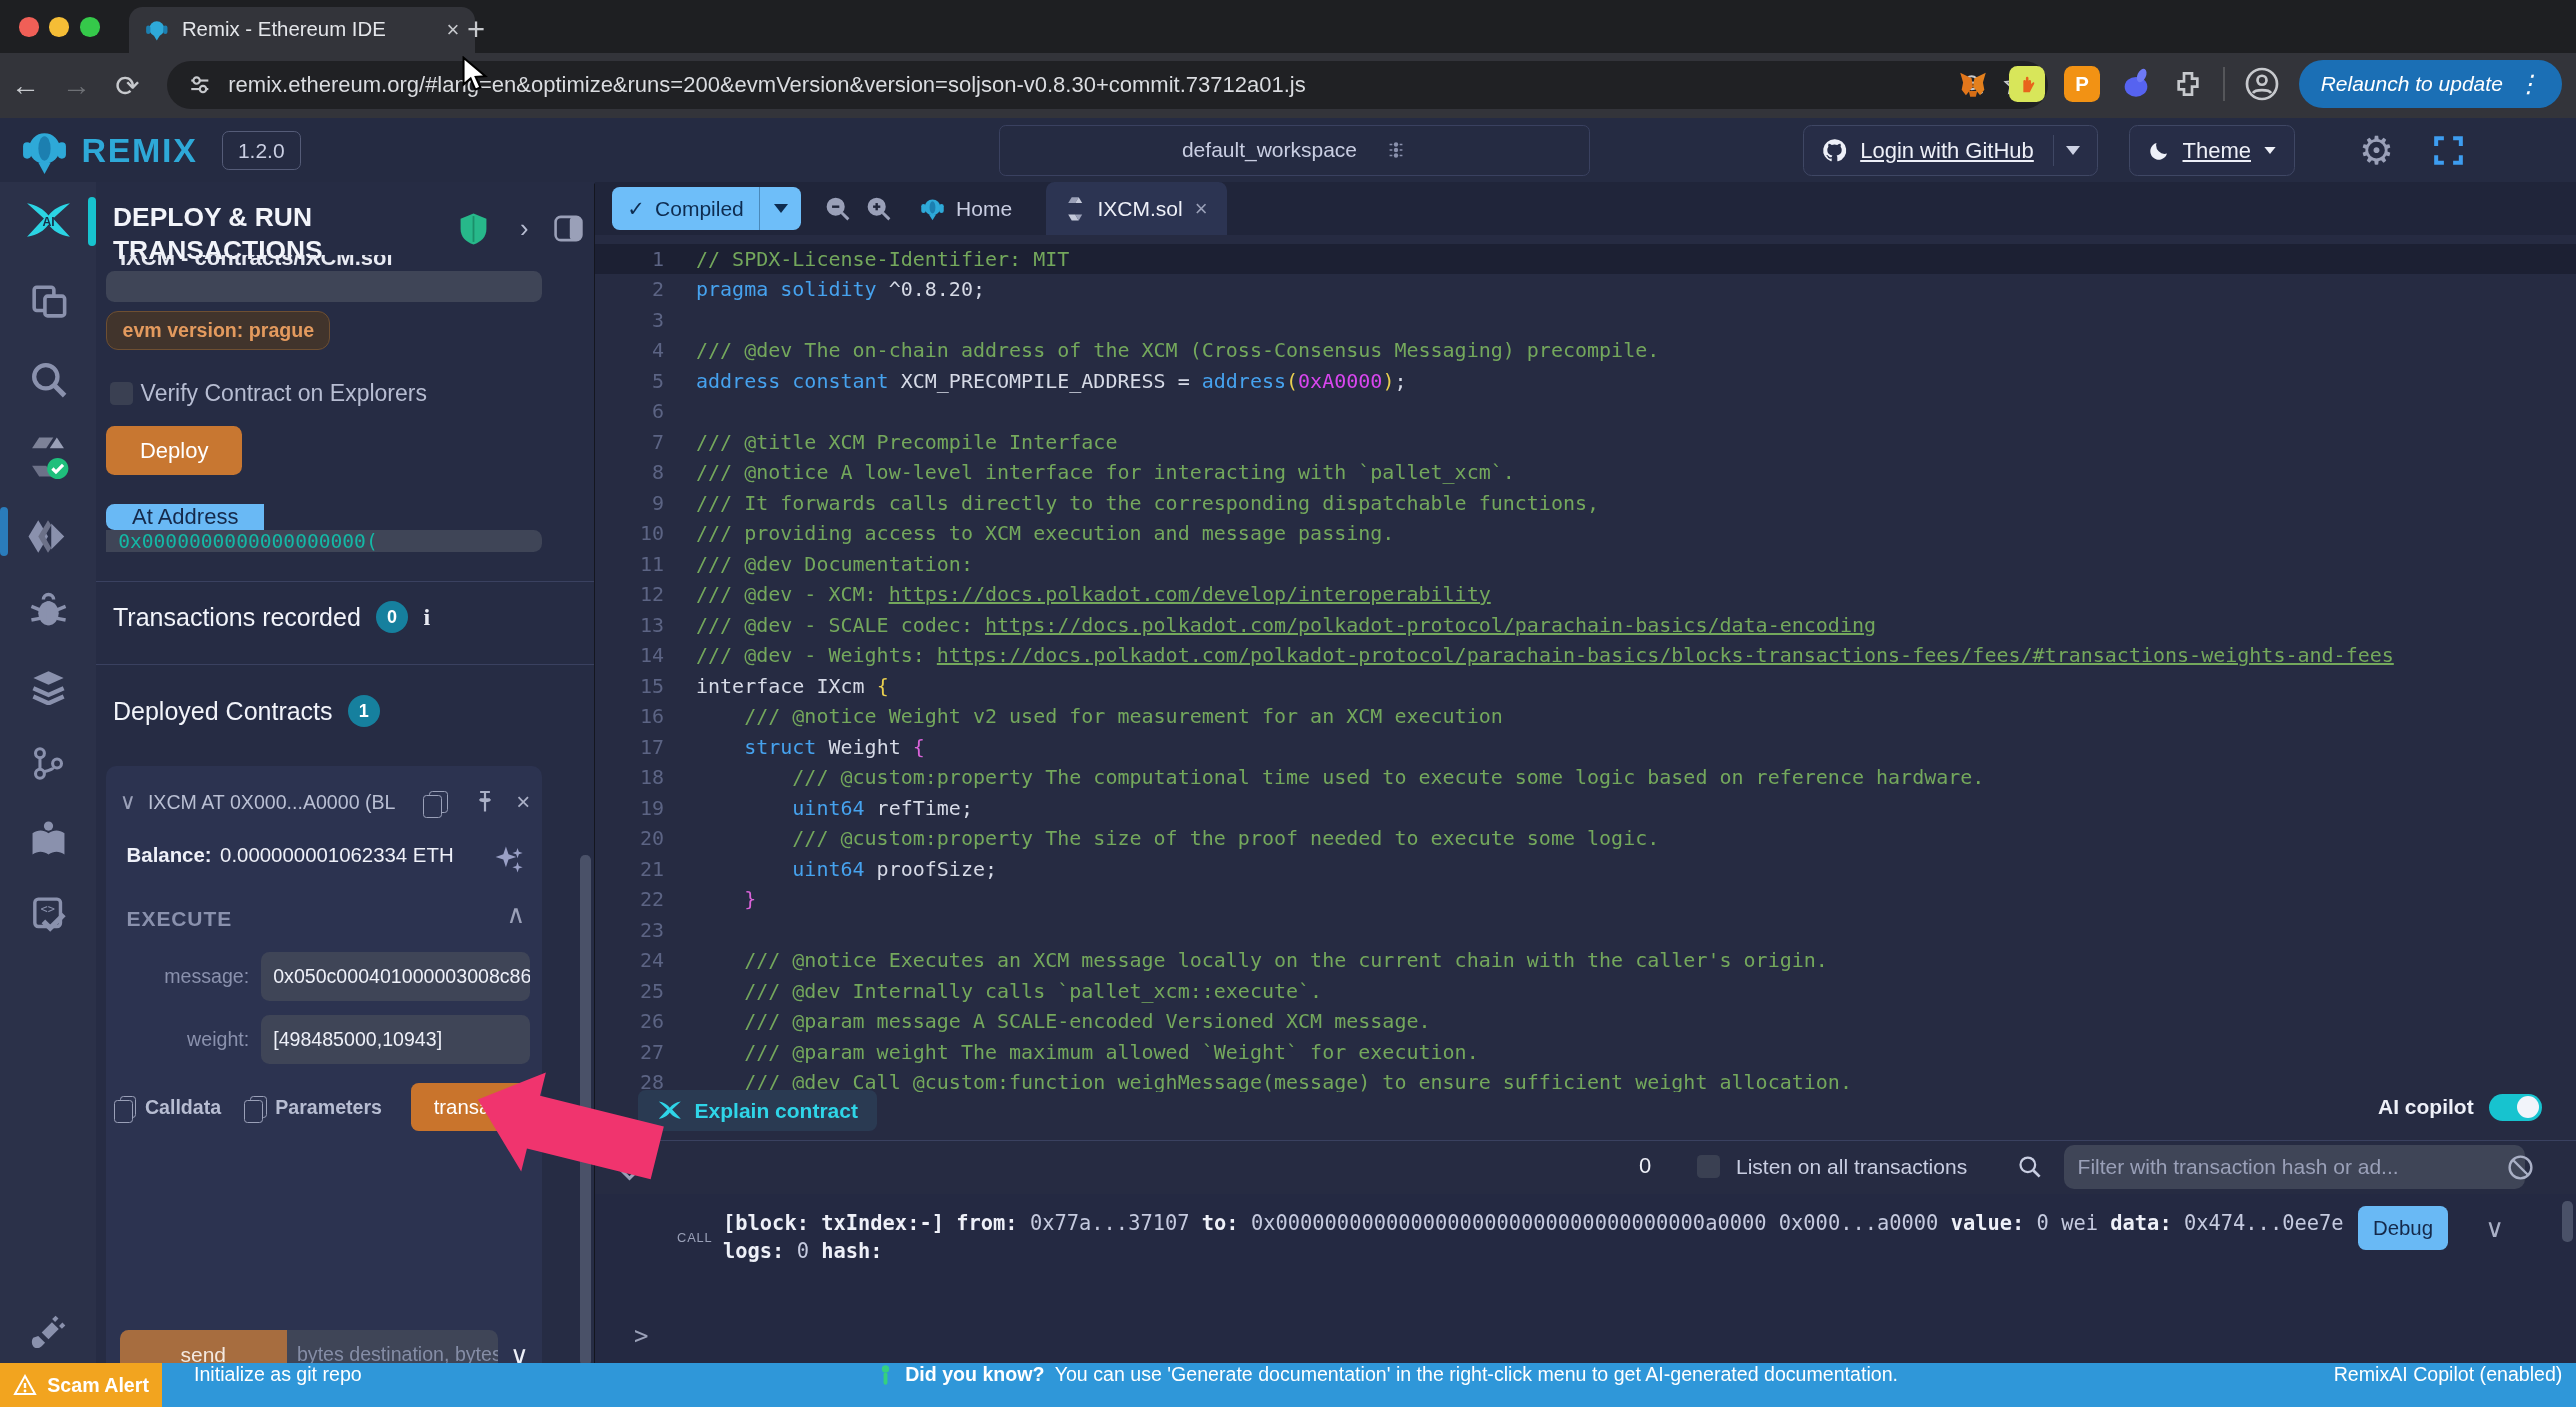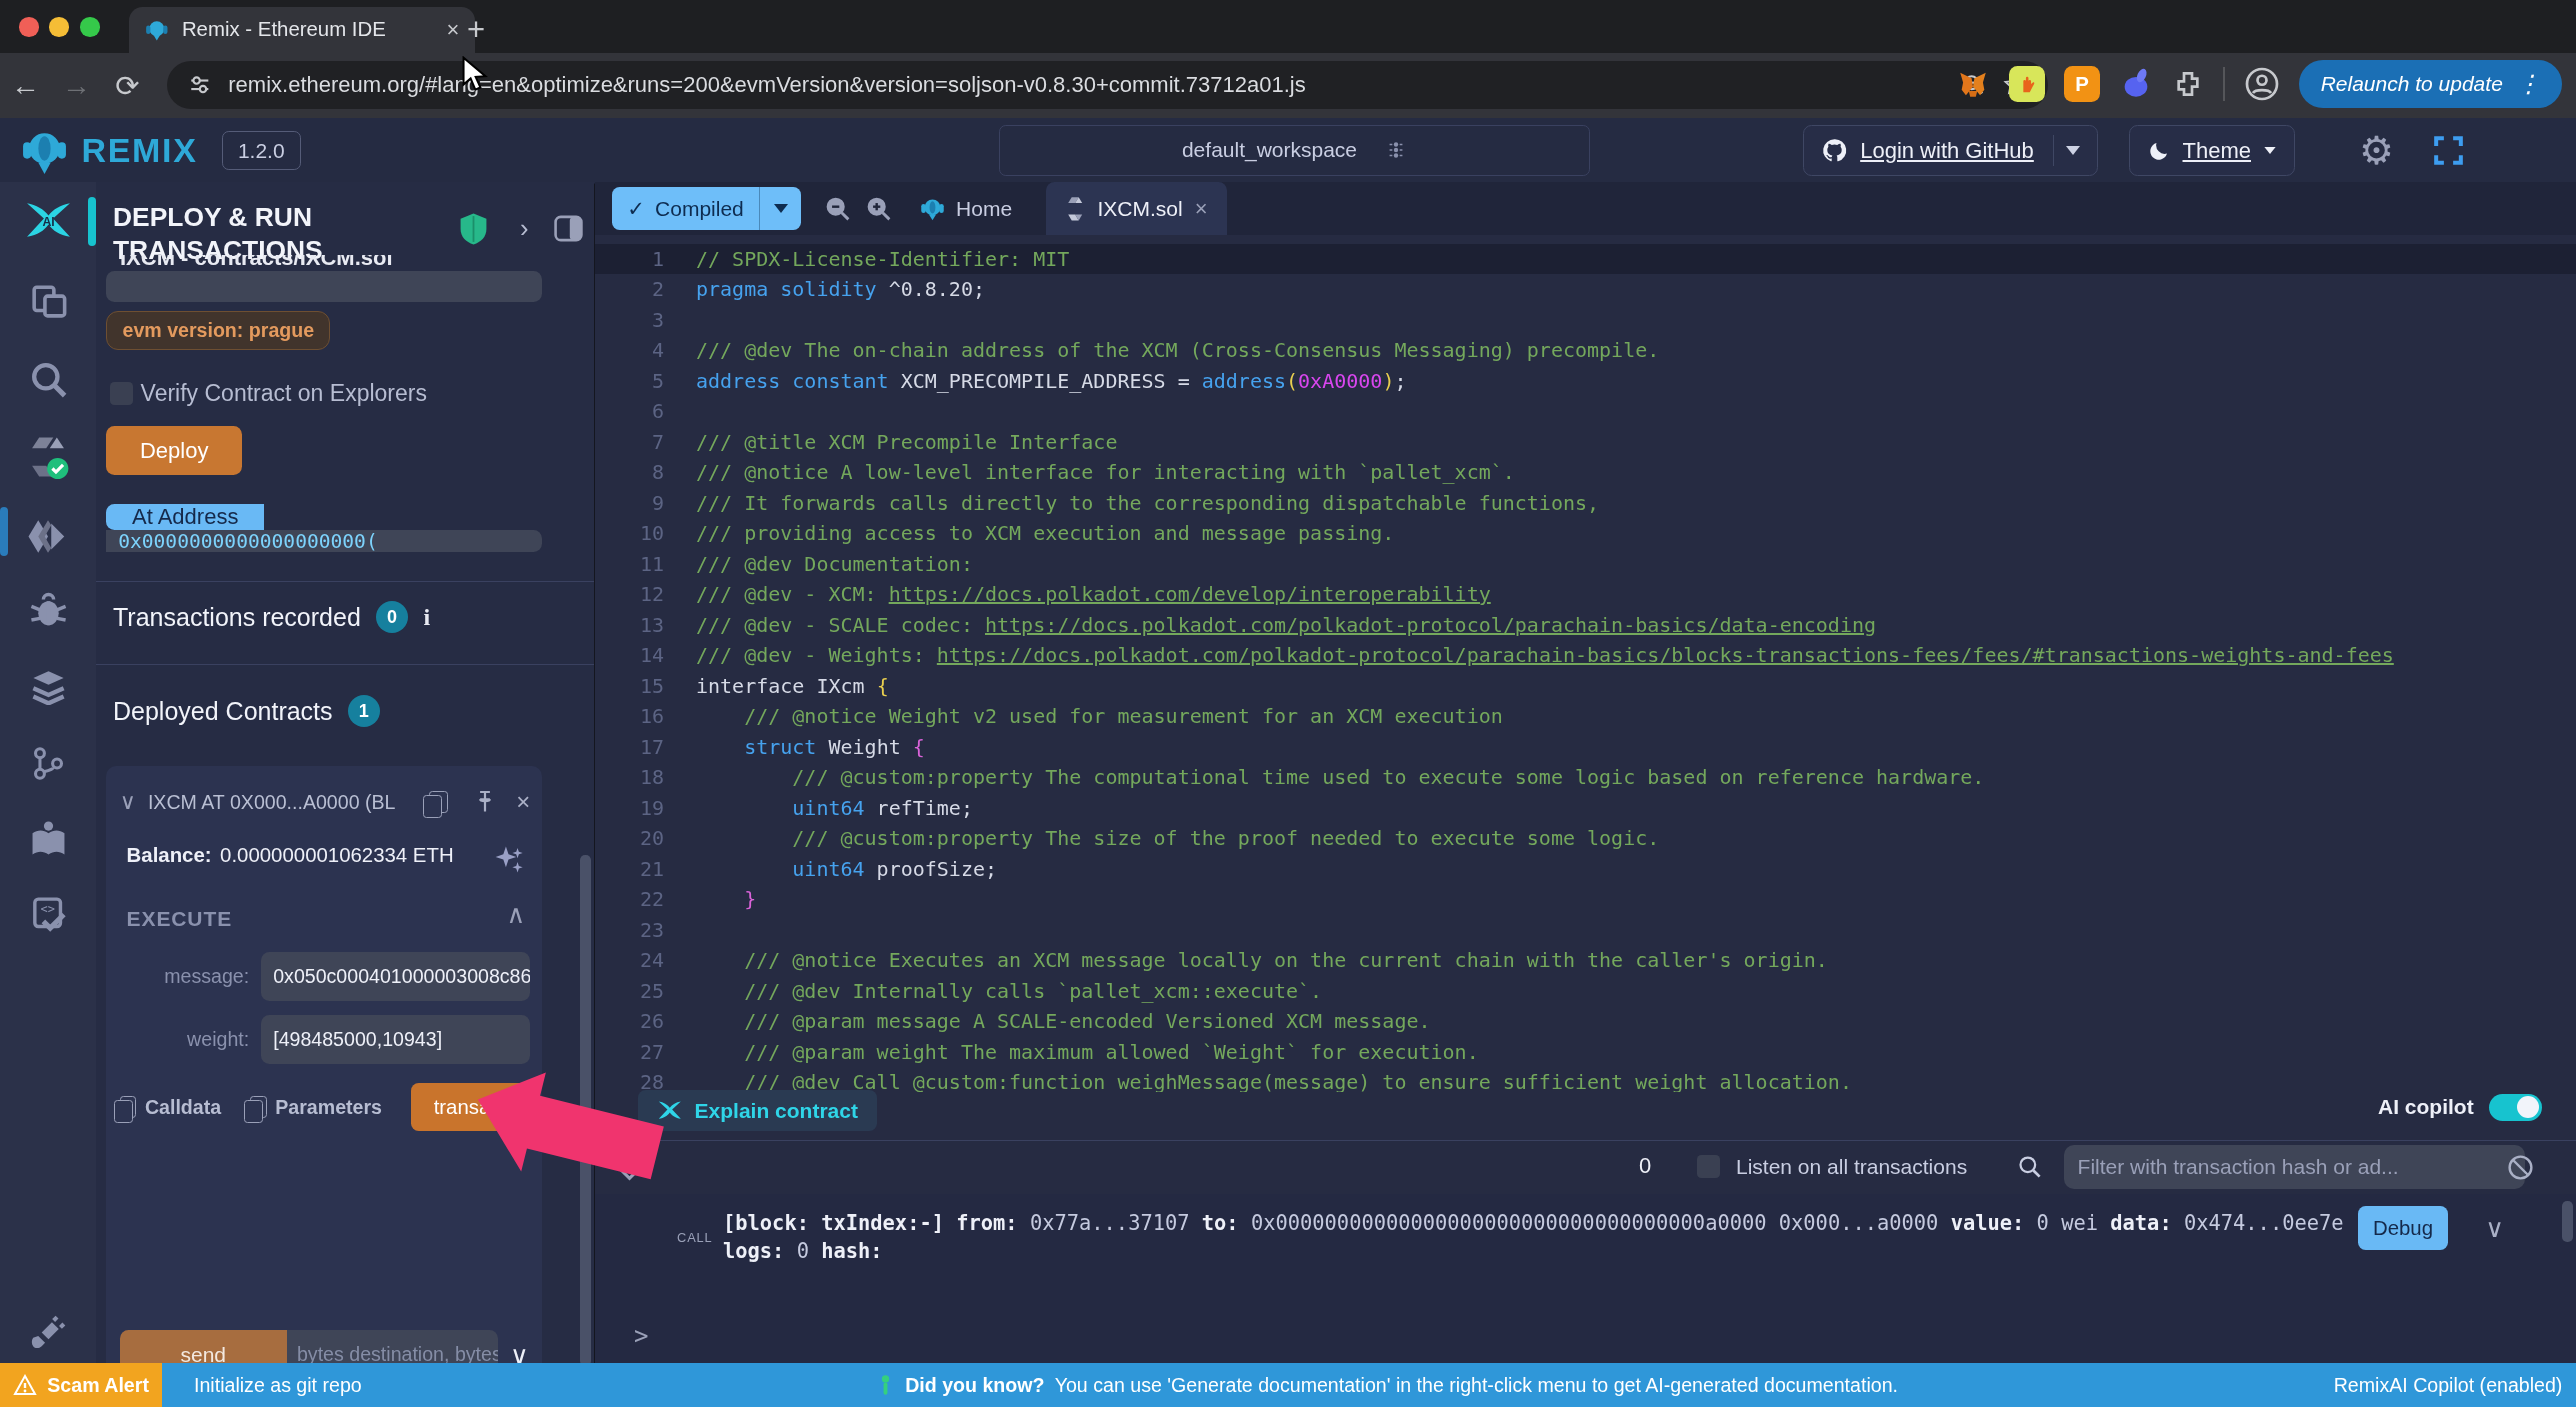--- a/index.html
+++ b/index.html
@@ -50,21 +50,21 @@
   .select-clip span{display:block;transform:translateY(-10.2px);color:#e8eaf2;font-weight:bold;font-size:22px;white-space:nowrap;}
   .badge-evm{position:absolute;left:10.2px;top:129px;background:#41342c;border:1.7px solid #6e4f32;border-radius:12px;
     color:#e39a5e;font-weight:bold;font-size:19.6px;padding:6.8px 15.3px;}
   .chkrow{position:absolute;left:13.6px;top:198px;display:flex;align-items:center;gap:8px;}
   .chk{width:23px;height:23px;background:#3a4052;border-radius:4.3px;}
   .chklabel{font-size:23px;color:#b7bdd2;}
   .btn-deploy{position:absolute;left:10.2px;top:244px;width:136px;height:49px;background:#c87731;border:none;border-radius:8.5px;
     color:#fff;font-size:22px;font-family:inherit;}
   .ataddr{position:absolute;left:10.2px;top:322px;width:436px;height:48px;display:flex;flex-direction:column;}
   .ataddr .b{width:158px;background:#69b9f5;border-radius:8.5px 0 0 8.5px;color:#15294a;font-size:22px;display:flex;align-items:center;justify-content:center;}
-  .ataddr .v{flex:1;background:#3f4557;border-radius:0 8.5px 8.5px 0;color:#7dd3fc;font-size:19.6px;display:flex;align-items:center;padding-left:12px;overflow:hidden;white-space:nowrap;}
+  .ataddr .v{flex:1;background:#3f4557;border-radius:0 8.5px 8.5px 0;color:#14b8a6;font-size:19.6px;display:flex;align-items:center;padding-left:12px;overflow:hidden;white-space:nowrap;}
   .divider{position:absolute;left:0;width:498px;height:0.9px;background:#3a4160;}
   .secrow{position:absolute;left:17px;display:flex;align-items:center;gap:15.3px;color:#f2f4fa;font-size:25px;}
   .cbadge{background:#16809e;color:#fff;border-radius:50%;width:32px;height:32px;display:flex;align-items:center;justify-content:center;font-size:18px;font-weight:bold;}
   .iicon{font-family:"Liberation Serif",serif;font-weight:bold;font-size:24px;color:#e8eaf2;}
   .card{position:absolute;left:10.2px;top:584px;width:436px;height:608px;background:#2c3350;border-radius:10.2px;}
   .cardhdr{position:absolute;left:13.6px;top:22px;right:12px;display:flex;align-items:center;gap:12px;color:#b9bfd3;font-size:19.6px;}
   .balrow{position:absolute;left:20.4px;top:78px;right:13.6px;font-size:20.4px;color:#eef0f8;display:flex;}
   .sechdr{position:absolute;left:20.4px;color:#8a91ad;font-weight:bold;font-size:21px;letter-spacing:0.9px;}
   .fieldrow{position:absolute;left:0;width:100%;height:49px;display:flex;align-items:center;}
   .flabel{width:155px;text-align:right;color:#8a91ad;font-size:19.6px;padding-right:12px;box-sizing:border-box;}
@@ -107,21 +107,21 @@
   .filter{position:absolute;left:1469px;top:4.3px;width:434px;height:44px;background:#3f4557;border-radius:10px;display:flex;align-items:center;padding:0 13.6px;color:#9aa0b8;font-size:21px;white-space:nowrap;overflow:hidden;}
   .termlog{left:595px;top:1194px;width:1981px;height:169px;background:#242942;}
   .calltag{position:absolute;left:82px;top:36px;font-size:12.8px;color:#9aa0b8;letter-spacing:0.9px;}
   .logtext{position:absolute;left:128px;top:15.3px;width:1636px;font-size:20.4px;line-height:28px;color:#c5cadf;font-family:"DejaVu Sans Mono",monospace;word-break:break-all;}
   .lb{font-weight:bold;color:#eef0f8;}
   .btn-debug{position:absolute;right:128px;top:12px;width:90px;height:44px;background:#69b9f5;border:none;border-radius:7.7px;color:#15294a;font-size:20.4px;font-family:inherit;}
   .prompt{position:absolute;left:39px;top:128px;color:#9aa0b8;font-size:24px;font-family:"DejaVu Sans Mono",monospace;}
   .tscroll{position:absolute;right:3.4px;top:6.8px;width:10.2px;height:41px;background:#4a5168;border-radius:5.1px;}
 
   
-  .bottombar{left:0;top:1363px;width:100%;height:44px;background:#2f97d9;display:flex;align-items:center;color:#fff;font-size:19.6px;}
+  .bottombar{left:0;top:1363px;width:100%;height:44px;background:#2f97d9;display:flex;color:#fff;font-size:19.6px;}
   .scam{width:162px;height:44px;background:#f2a41f;display:flex;align-items:center;justify-content:center;gap:10.2px;font-weight:bold;flex:none;}
   .gitinit{margin-left:32px;}
   .tip{position:absolute;left:876px;display:flex;align-items:center;gap:10.2px;}
   .tip b{font-weight:bold;}
   .copilot-status{margin-left:auto;margin-right:13.6px;}
 
   
   .annot{pointer-events:none;}
 </style>
 </head>

